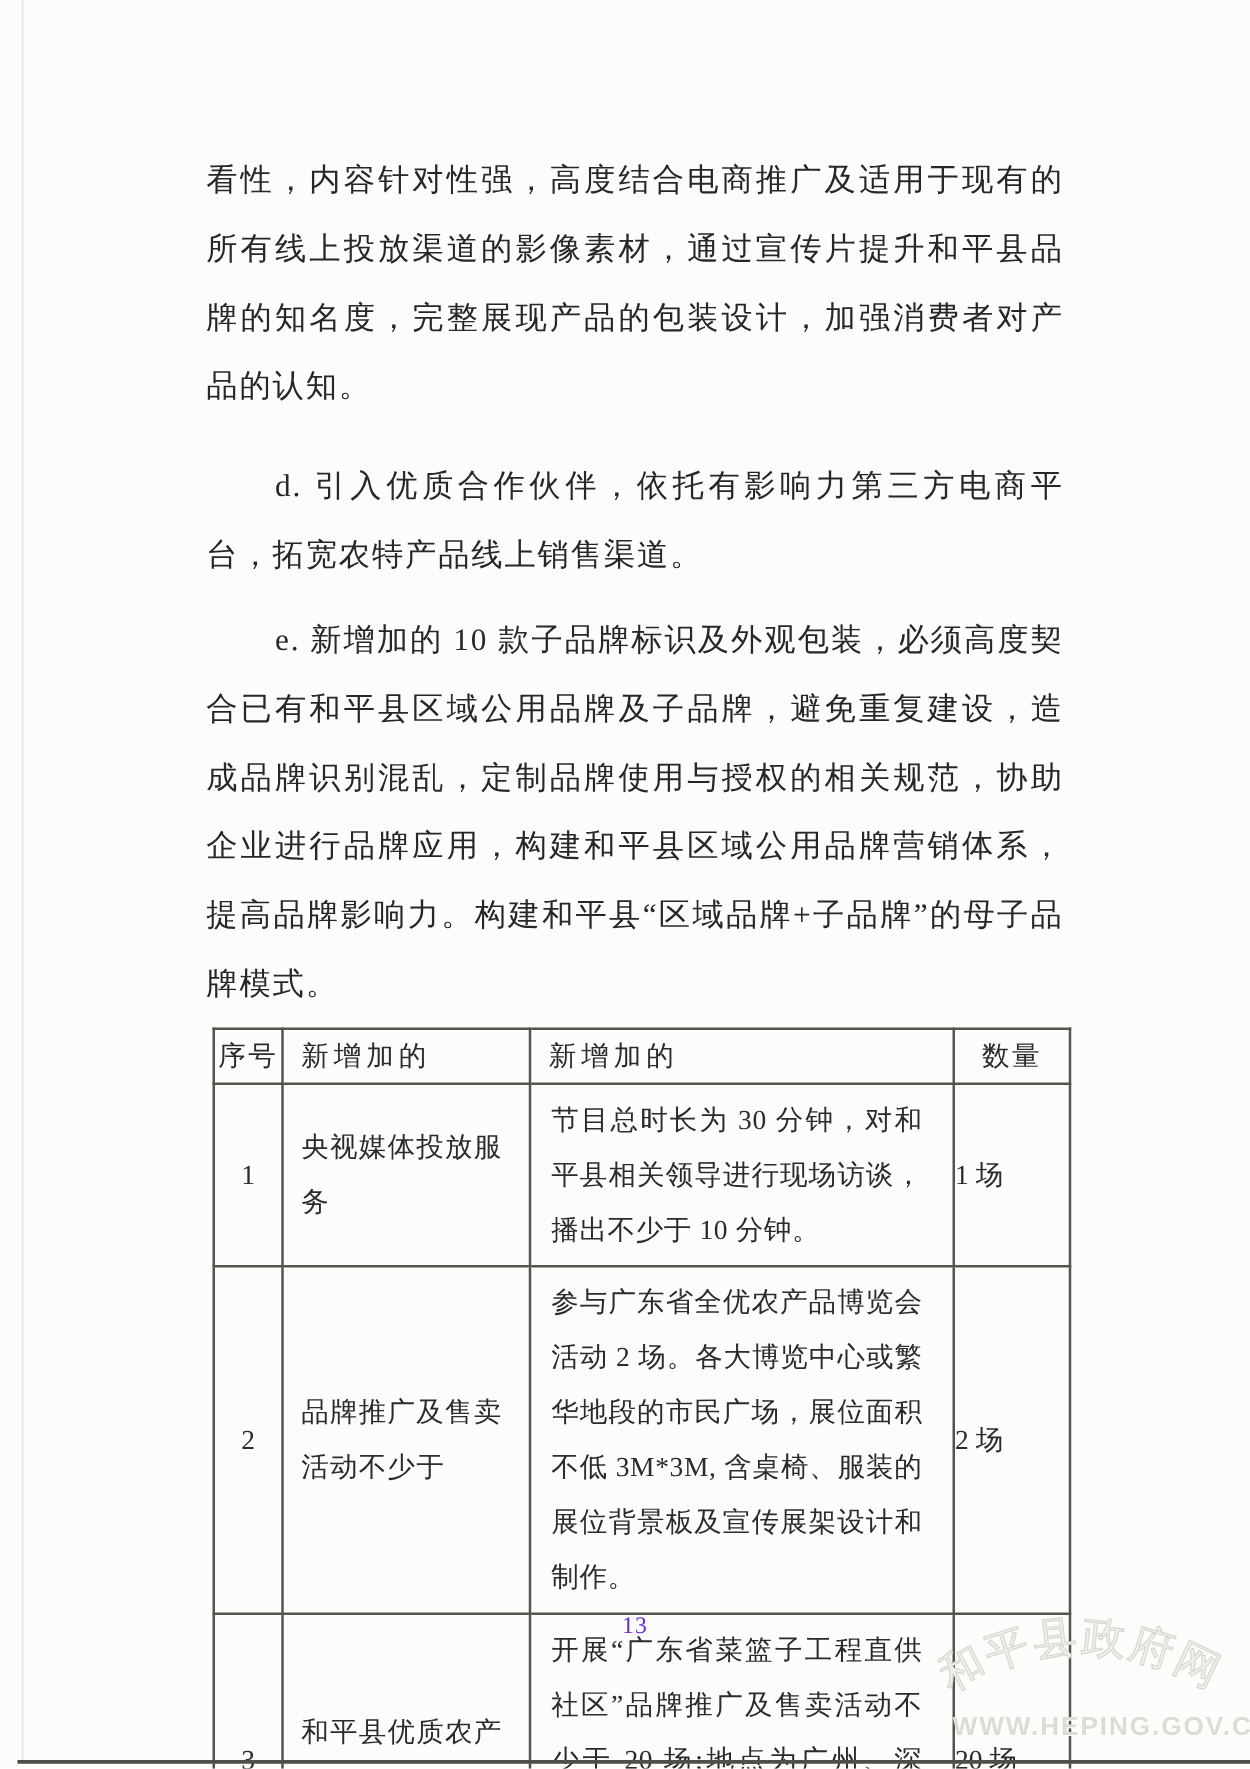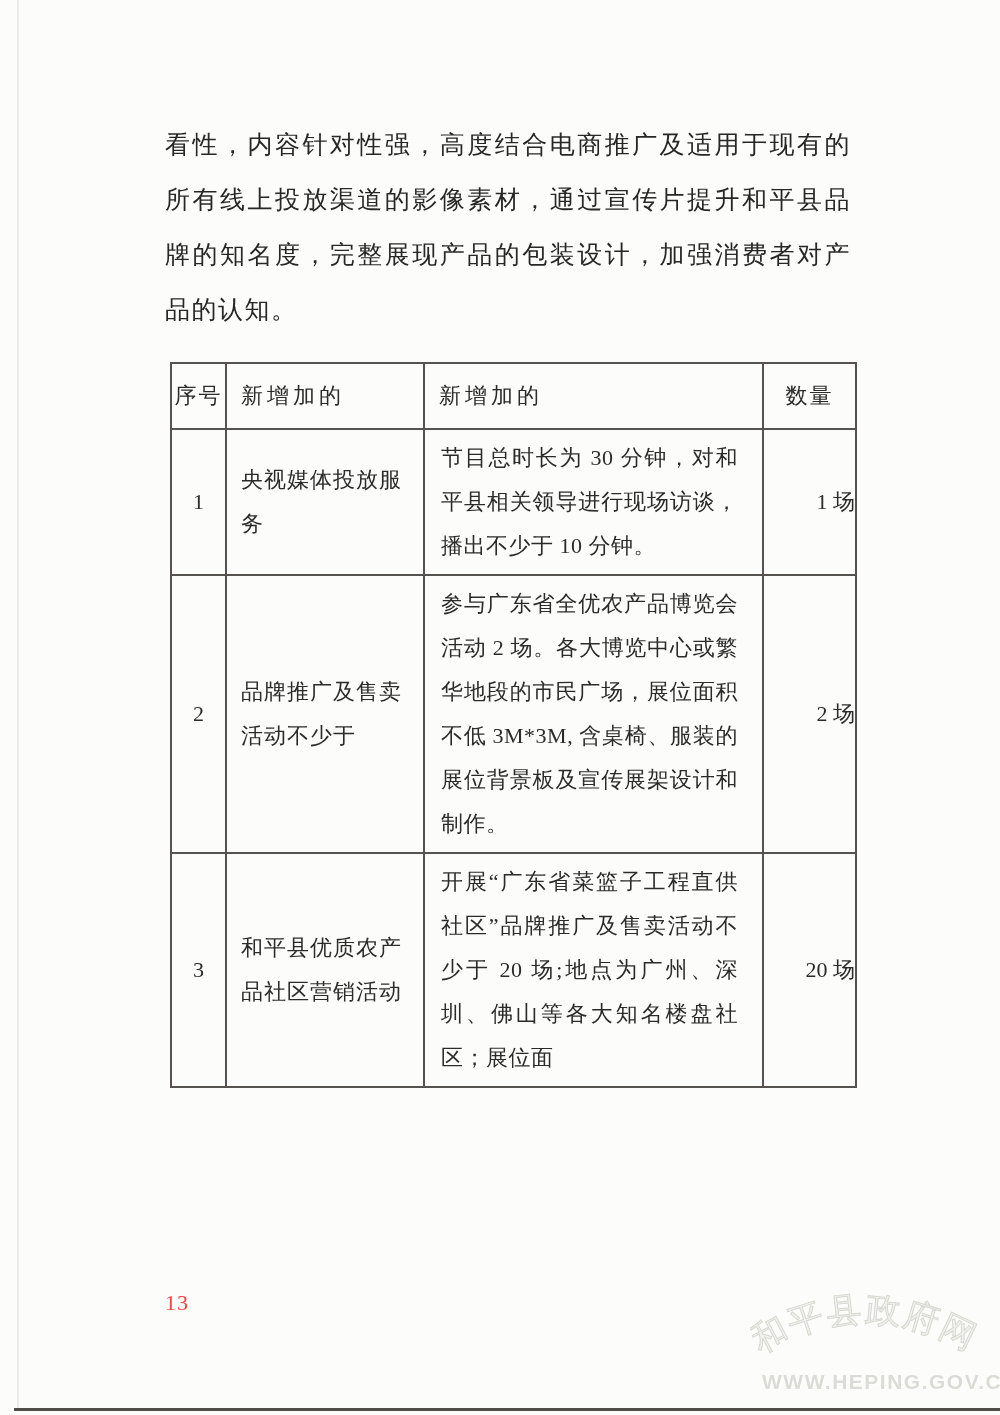--- a/index.html
+++ b/index.html
@@ -48,40 +48,41 @@
   .service-table col.c1 { width:55px; }
   .service-table col.c2 { width:198px; }
   .service-table col.c3 { width:339px; }
   .service-table col.c4 { width:93px; }
   .service-table th, .service-table td {
     border:2px solid #55534f;
     font-weight:normal;
     vertical-align:middle;
   }
   .service-table th {
-    height:66px;
+    height:44px;
     text-align:left;
     padding-left:14px;
     letter-spacing:4px;
     font-family:Liberation Serif, serif;
   }
   .service-table th.center { text-align:center; padding-left:0; letter-spacing:2px; }
   .service-table tr.r1 td { height:90px; }
   .service-table tr.r2 td { height:178px; }
   .service-table tr.r3 td { height:130px; }
   .service-table td.c-no { text-align:center; }
   .service-table td.c-content { padding:6px 8px 6px 14px; line-height:44px; letter-spacing:1px; }
   .service-table td.c-desc { padding:6px 24px 6px 16px; line-height:44px; letter-spacing:0.5px; text-align:justify; }
-  .service-table td.c-qty { text-align:right; }
+  .service-table td.c-qty { text-align:left; }
 
   .page-number {
     position:absolute; top:1290px; left:165px; width:686px;
-    font-size:22px;
+    text-align:center;
+    font-size:19px;
     letter-spacing:1px;
-    color:#ef4444;
+    color:#6d28d9;
   }
   .watermark {
     position:absolute; left:750px; top:1288px; width:250px; height:115px;
   }
   .watermark svg { display:block; }
   .wm-arc-text {
     font-size:35px;
     fill:#f0f0ec;
     stroke:#d6d6d0;
     stroke-width:0.9;
@@ -101,20 +102,22 @@
 </style>
 </head>
 <body>
 
 <div class="page">
 
   <div class="scan-edge-left"></div>
 
   <main class="content">
     <p class="para p1">看性，内容针对性强，高度结合电商推广及适用于现有的所有线上投放渠道的影像素材，通过宣传片提升和平县品牌的知名度，完整展现产品的包装设计，加强消费者对产品的认知。</p>
+    <p class="para p2 indent">d. 引入优质合作伙伴，依托有影响力第三方电商平台，拓宽农特产品线上销售渠道。</p>
+    <p class="para p3 indent">e. 新增加的 10 款子品牌标识及外观包装，必须高度契合已有和平县区域公用品牌及子品牌，避免重复建设，造成品牌识别混乱，定制品牌使用与授权的相关规范，协助企业进行品牌应用，构建和平县区域公用品牌营销体系，提高品牌影响力。构建和平县“区域品牌+子品牌”的母子品牌模式。</p>
 
     <table class="service-table">
       <colgroup>
         <col class="c1">
           <col class="c2">
           <col class="c3">
           <col class="c4">
       </colgroup>
       <thead>
         <tr>

